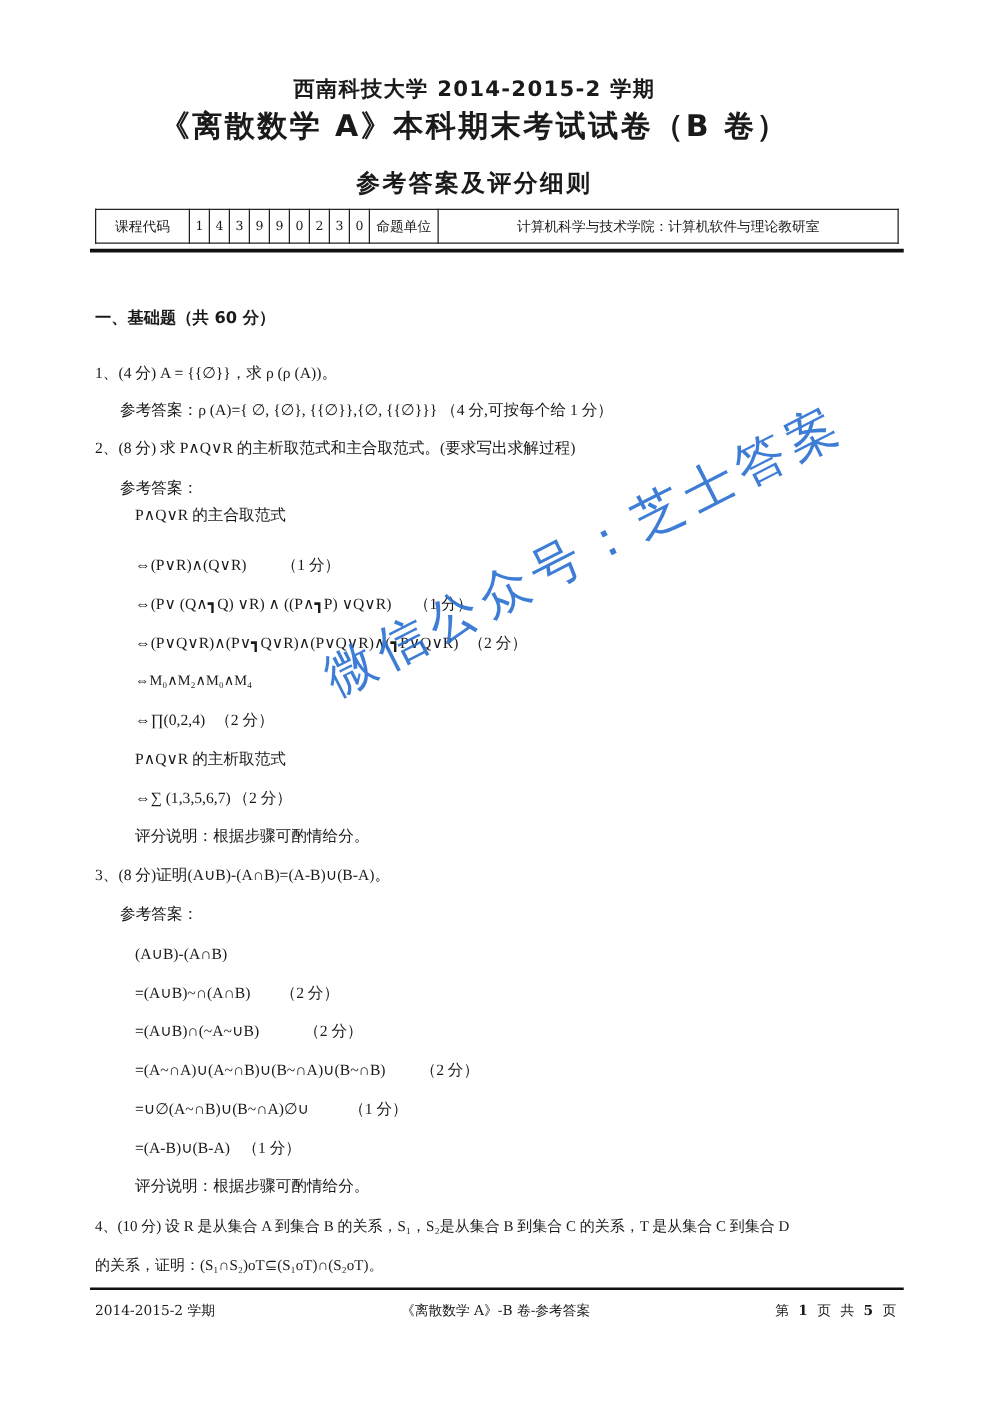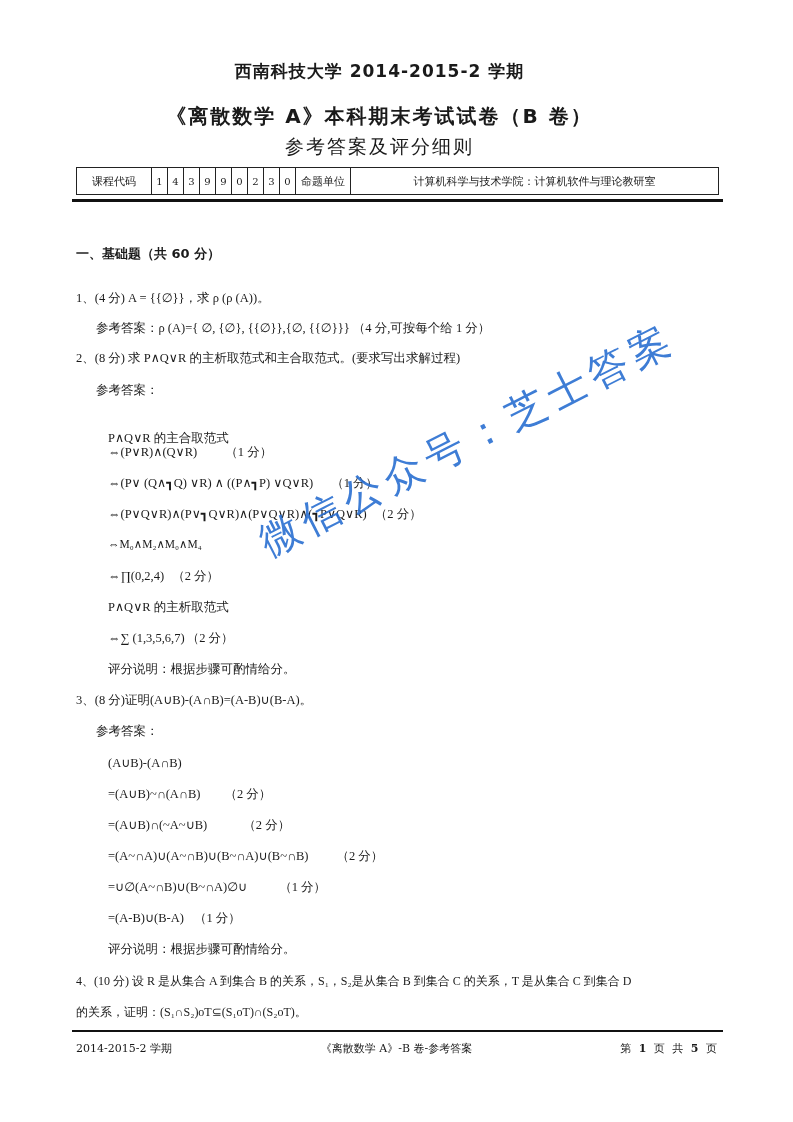--- a/index.html
+++ b/index.html
@@ -6,23 +6,23 @@
   body {
     width: 793px; height: 1122px; position: relative; overflow: hidden;
     font-family: "DejaVu Serif", "Liberation Serif", serif;
     color: #1a1a1a;
   }
   .title {
     position: absolute; left: 0; width: 759px; text-align: center;
     font-family: "DejaVu Sans", "Liberation Sans", sans-serif; font-weight: bold;
   }
   .t1 { top: 60px; font-size: 17px; letter-spacing: 1px; }
-  .t2 { top: 103px; font-size: 20px; letter-spacing: 2px; }
+  .t2 { top: 85px; font-size: 24px; letter-spacing: 2px; }
   .t3 { top: 134px; font-size: 19px; letter-spacing: 2px; font-weight: normal; }
-  .t3 span { font-weight: normal; text-align: center; }
+  .t3 span { font-weight: bold; text-align: center; }
 
   .info-table {
     position: absolute; left: 76px; top: 167px; width: 643px;
     border-collapse: collapse; font-size: 11px;
   }
   .info-table td {
     border: 1.5px solid #222; height: 26px; text-align: center; padding: 0;
     font-family: "DejaVu Sans", "Liberation Sans", sans-serif;
   }
   .info-table td.digit { width: 15px; font-family: "DejaVu Serif", serif; font-size: 10px; }
@@ -86,21 +86,21 @@
   </table>
 <div class="rule-thick rule-top"></div>
 
 <div class="line ind0 sec-head" style="top:245px;">一、基础题（共 60 分）</div>
 
 <div class="line ind0" style="top:290px;">1、(4 分) A = {{∅}}，求 ρ (ρ (A))。</div>
 <div class="line ind1" style="top:320px;">参考答案：ρ (A)={ ∅, {∅}, {{∅}},{∅, {{∅}}}  （4 分,可按每个给 1 分）</div>
 
 <div class="line ind0" style="top:350px;">2、(8 分) 求 P∧Q∨R 的主析取范式和主合取范式。(要求写出求解过程)</div>
 <div class="line ind1" style="top:382px;">参考答案：</div>
-<div class="line ind2" style="top:430px;text-align:center;"><span>P∧Q∨R 的主合取范式</span></div>
+<div class="line ind2" style="top:404px;text-align:center;"><span>P∧Q∨R 的主合取范式</span></div>
 <div class="line ind2" style="top:444px;"><span>⇔(P∨R)∧(Q∨R)</span><span class="score" style="margin-left:28px;">（1 分）</span></div>
 <div class="line ind2" style="top:475px;"><span>⇔(P∨ (Q∧┓Q) ∨R) ∧ ((P∧┓P) ∨Q∨R)</span><span class="score" style="margin-left:18px;">（1 分）</span></div>
 <div class="line ind2" style="top:506px;"><span>⇔(P∨Q∨R)∧(P∨┓Q∨R)∧(P∨Q∨R)∧(┓P∨Q∨R)</span><span class="score" style="margin-left:8px;">（2 分）</span></div>
 <div class="line ind2" style="top:537px;font-size:11.5px;"><span>⇔M₀∧M₂∧M₀∧M₄</span></div>
 <div class="line ind2" style="top:568px;"><span>⇔∏(0,2,4)</span><span class="score" style="margin-left:8px;">（2 分）</span></div>
 <div class="line ind2" style="top:599px;"><span>P∧Q∨R 的主析取范式</span></div>
 <div class="line ind2" style="top:630px;"><span>⇔∑ (1,3,5,6,7)</span><span class="score" style="margin-left:2px;">（2 分）</span></div>
 <div class="line ind2" style="top:661px;">评分说明：根据步骤可酌情给分。</div>
 
 <div class="line ind0" style="top:692px;">3、(8 分)证明(A∪B)-(A∩B)=(A-B)∪(B-A)。</div>

